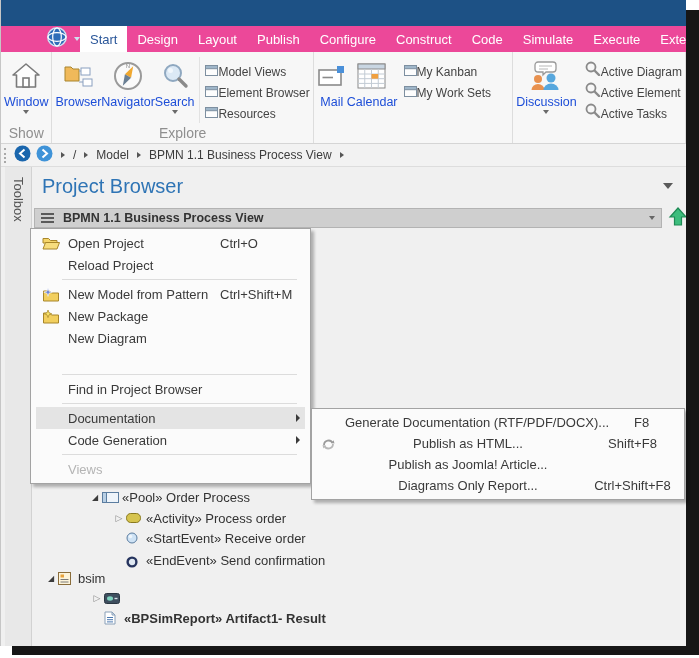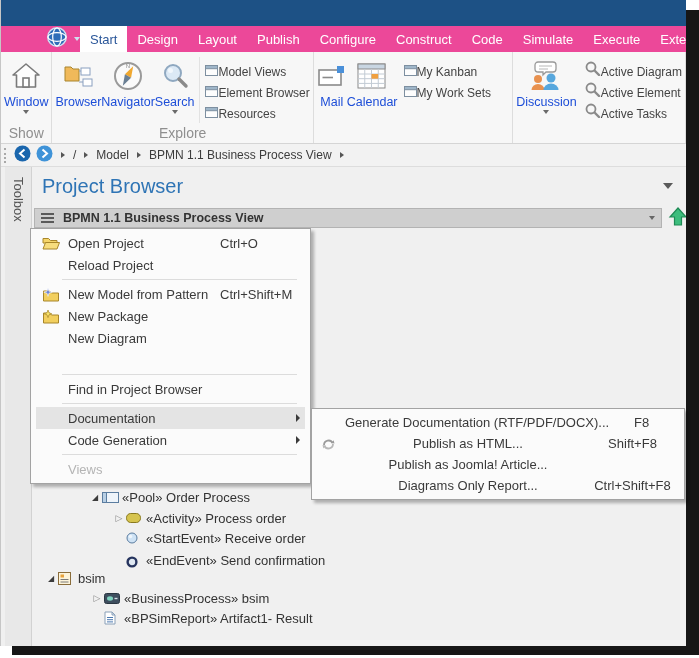--- a/index.html
+++ b/index.html
@@ -379,23 +379,22 @@
         </div>
         <div class="treerow" style="top:421px; padding-left:58px;">
           <span class="tarrow col">▷</span>
           <span class="ticon">
             <svg width="16" height="11">
                 <rect x="0.5" y="0.5" width="15" height="10" rx="2" fill="#3e4e5e" stroke="#2a3642"></rect>
                 <ellipse cx="6" cy="5.5" rx="3" ry="2.2" fill="#7fd4c0"></ellipse>
                 <path d="M10.5 5.5 h3" stroke="#d8e0e8" stroke-width="1.4"></path>
               </svg>
           </span>
-          <span class="tlabel">«BusinessProcess» bsim</span>
-        </div>
-        <div class="treerow" style="top:441px; padding-left:58px;">
+        </div>
+        <div class="treerow" style="top:441px; padding-left:58px;font-weight:bold;">
           <span class="tarrow"></span>
           <span class="ticon">
             <svg width="12" height="14">
                 <path d="M1 1 h7 l3 3 v9 H1 Z" fill="#fff" stroke="#8aa0b8"></path>
                 <path d="M8 1 l3 3 H8 Z" fill="#d8e4f0" stroke="#8aa0b8"></path>
                 <path d="M3 6.5 h6 M3 8.7 h6 M3 10.9 h6" stroke="#4a78b0"></path>
               </svg>
           </span>
           <span class="tlabel">«BPSimReport» Artifact1- Result</span>
         </div>

